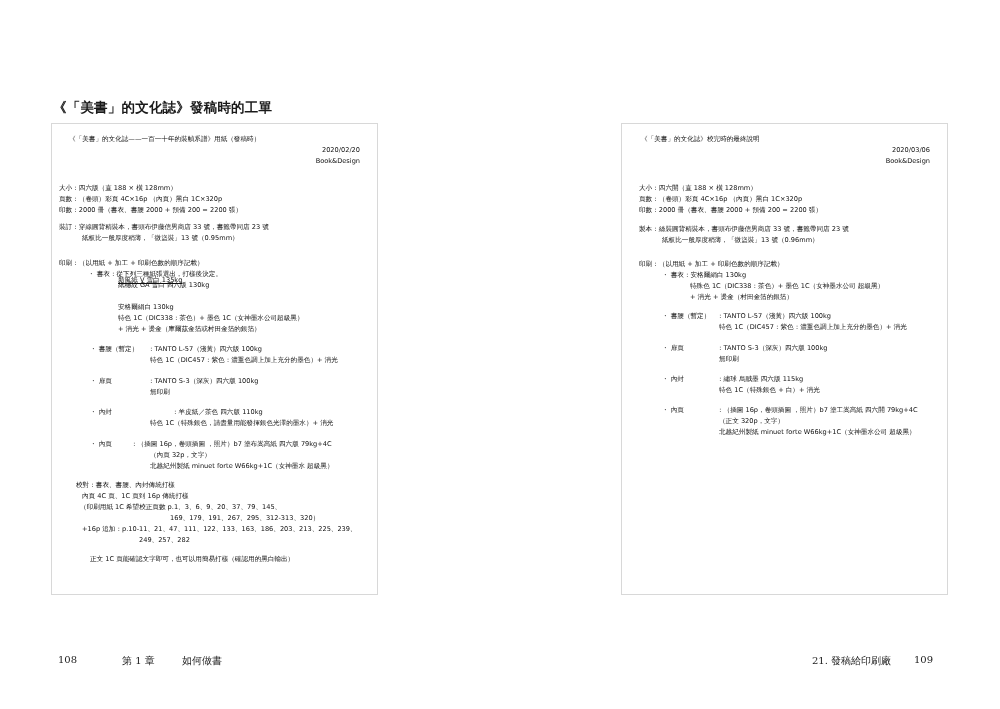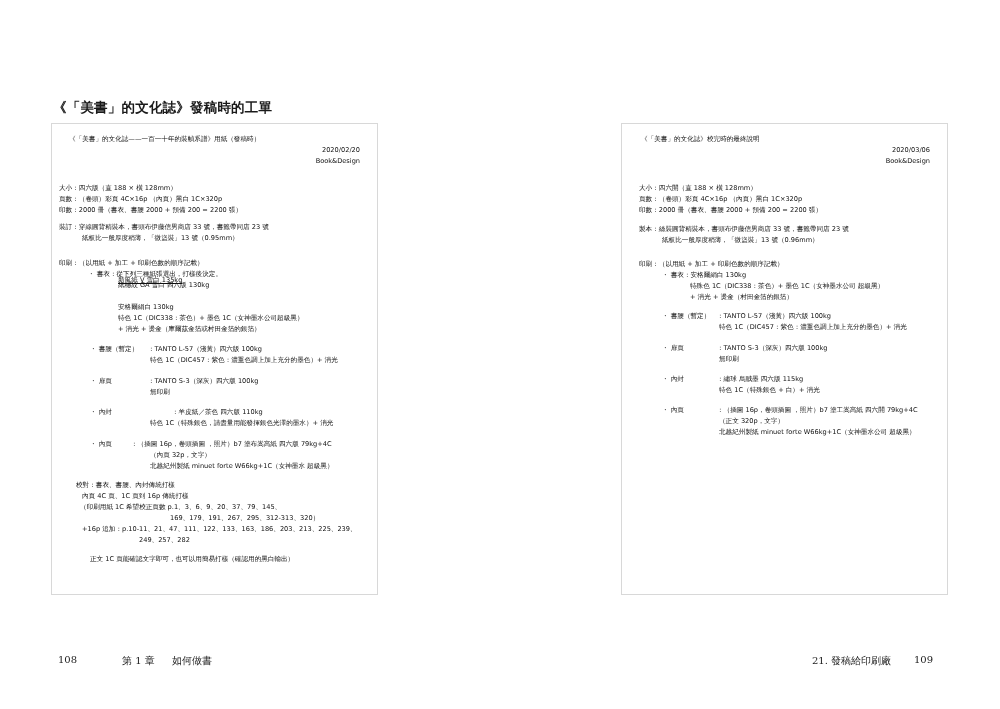--- a/index.html
+++ b/index.html
@@ -63,21 +63,21 @@
     <div class="txt" style="left:30px;top:368px;">內頁 4C 頁、1C 頁到 16p 傳統打樣</div>
     <div class="txt" style="left:12px;top:379px;margin-left:16px;">（印刷用紙 1C 希望校正頁數 p.1、3、6、9、20、37、79、145、</div>
     <div class="txt" style="left:118px;top:390px;">169、179、191、267、295、312-313、320）</div>
     <div class="txt" style="left:30px;top:401px;">+16p 追加：p.10-11、21、47、111、122、133、163、186、203、213、225、239、</div>
     <div class="txt" style="left:75px;top:412px;margin-left:12px;">249、257、282</div>
 
     <div class="txt" style="left:30px;top:431px;margin-left:8px;">正文 1C 頁能確認文字即可，也可以用簡易打樣（確認用的黑白輸出）</div>
   </div>
   <div class="footer" style="left:58px;">108</div>
   <div class="footer" style="left:122px;">第 1 章</div>
-  <div class="footer" style="left:172px;">如何做書</div>
+  <div class="footer" style="left:182px;">如何做書</div>
 </div>
 
 <div class="page right">
   <div class="sheet">
     <div class="txt" style="left:19px;top:11px;">《「美書」的文化誌》校完時的最終說明</div>
     <div class="txt r" style="right:17px;top:22px;">2020/03/06</div>
     <div class="txt r" style="right:17px;top:33px;">Book&amp;Design</div>
 
     <div class="txt" style="left:17px;top:60px;">大小：四六開（直 188 × 橫 128mm）</div>
     <div class="txt" style="left:17px;top:71px;">頁數：（卷頭）彩頁 4C×16p （內頁）黑白 1C×320p</div>

